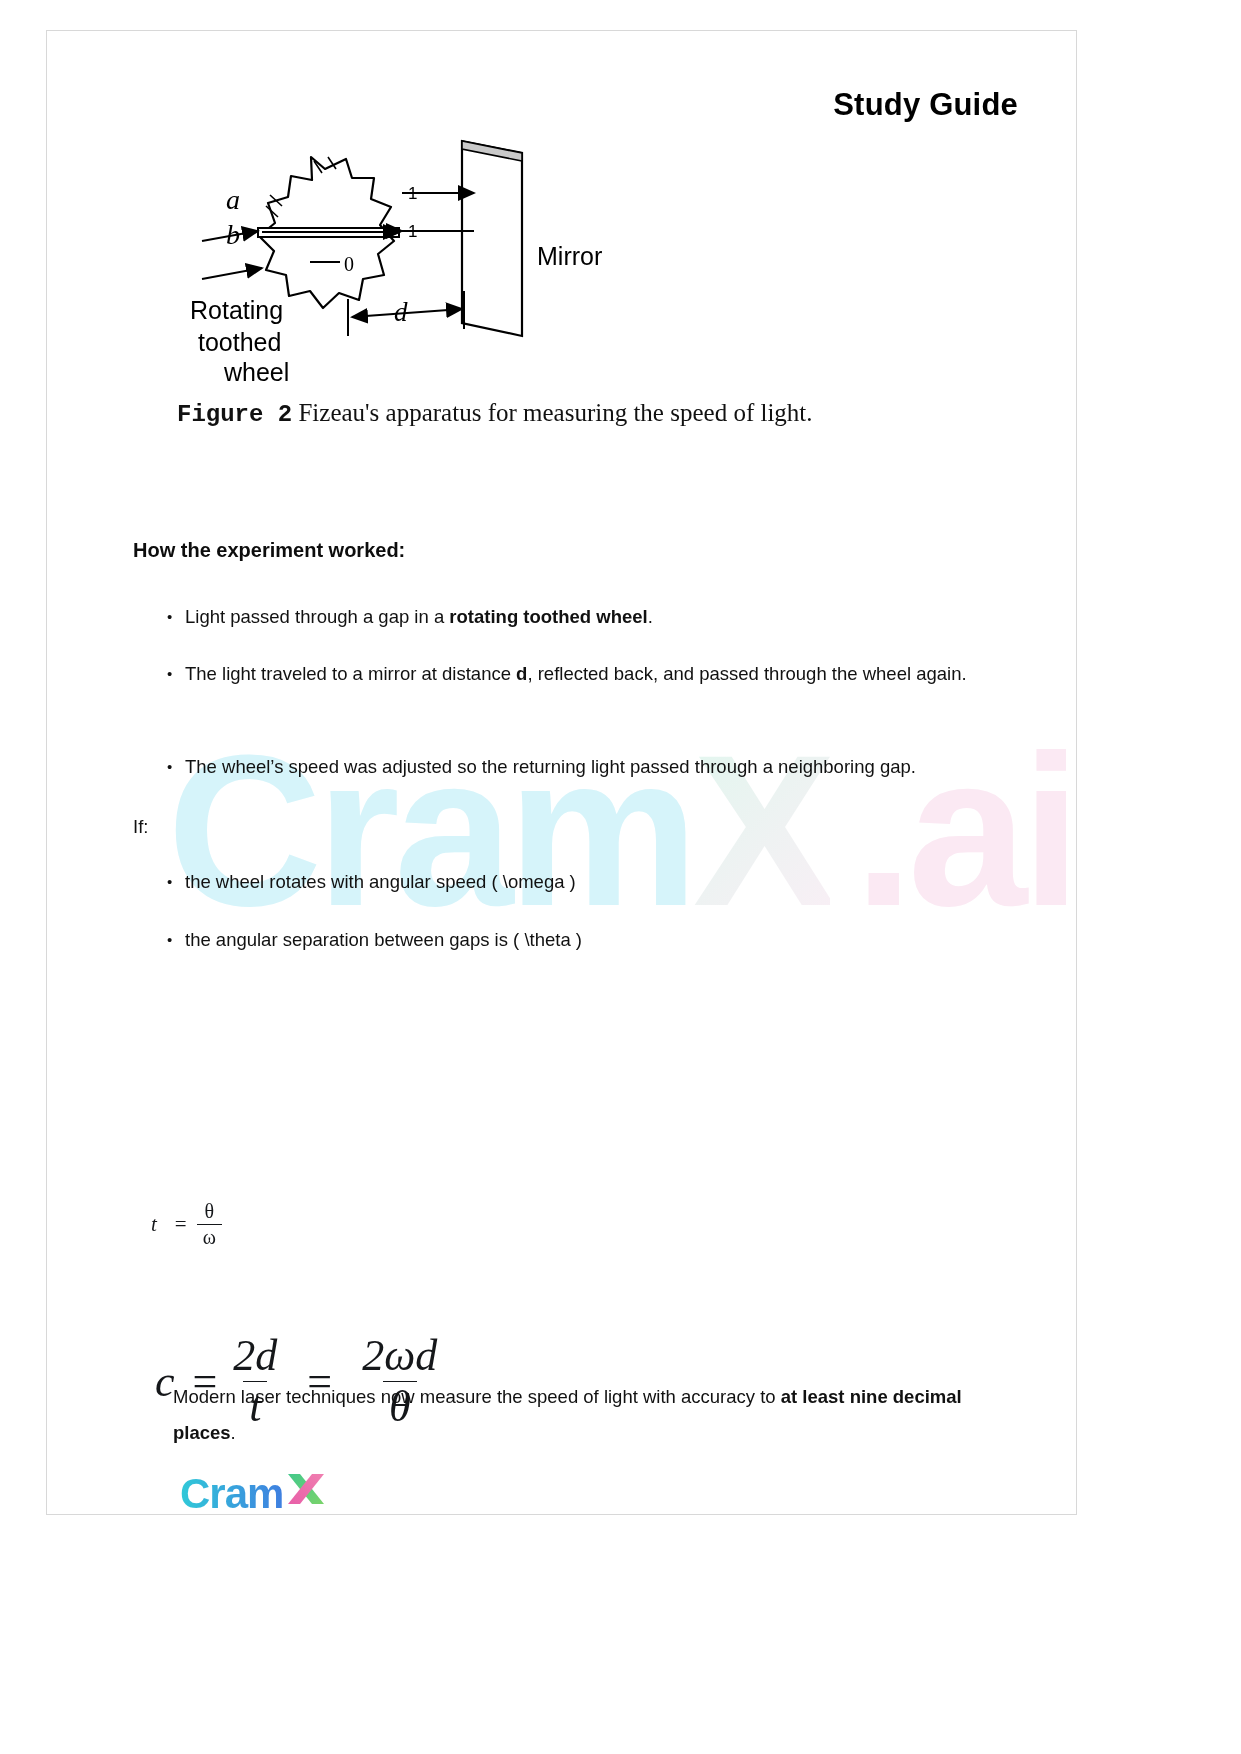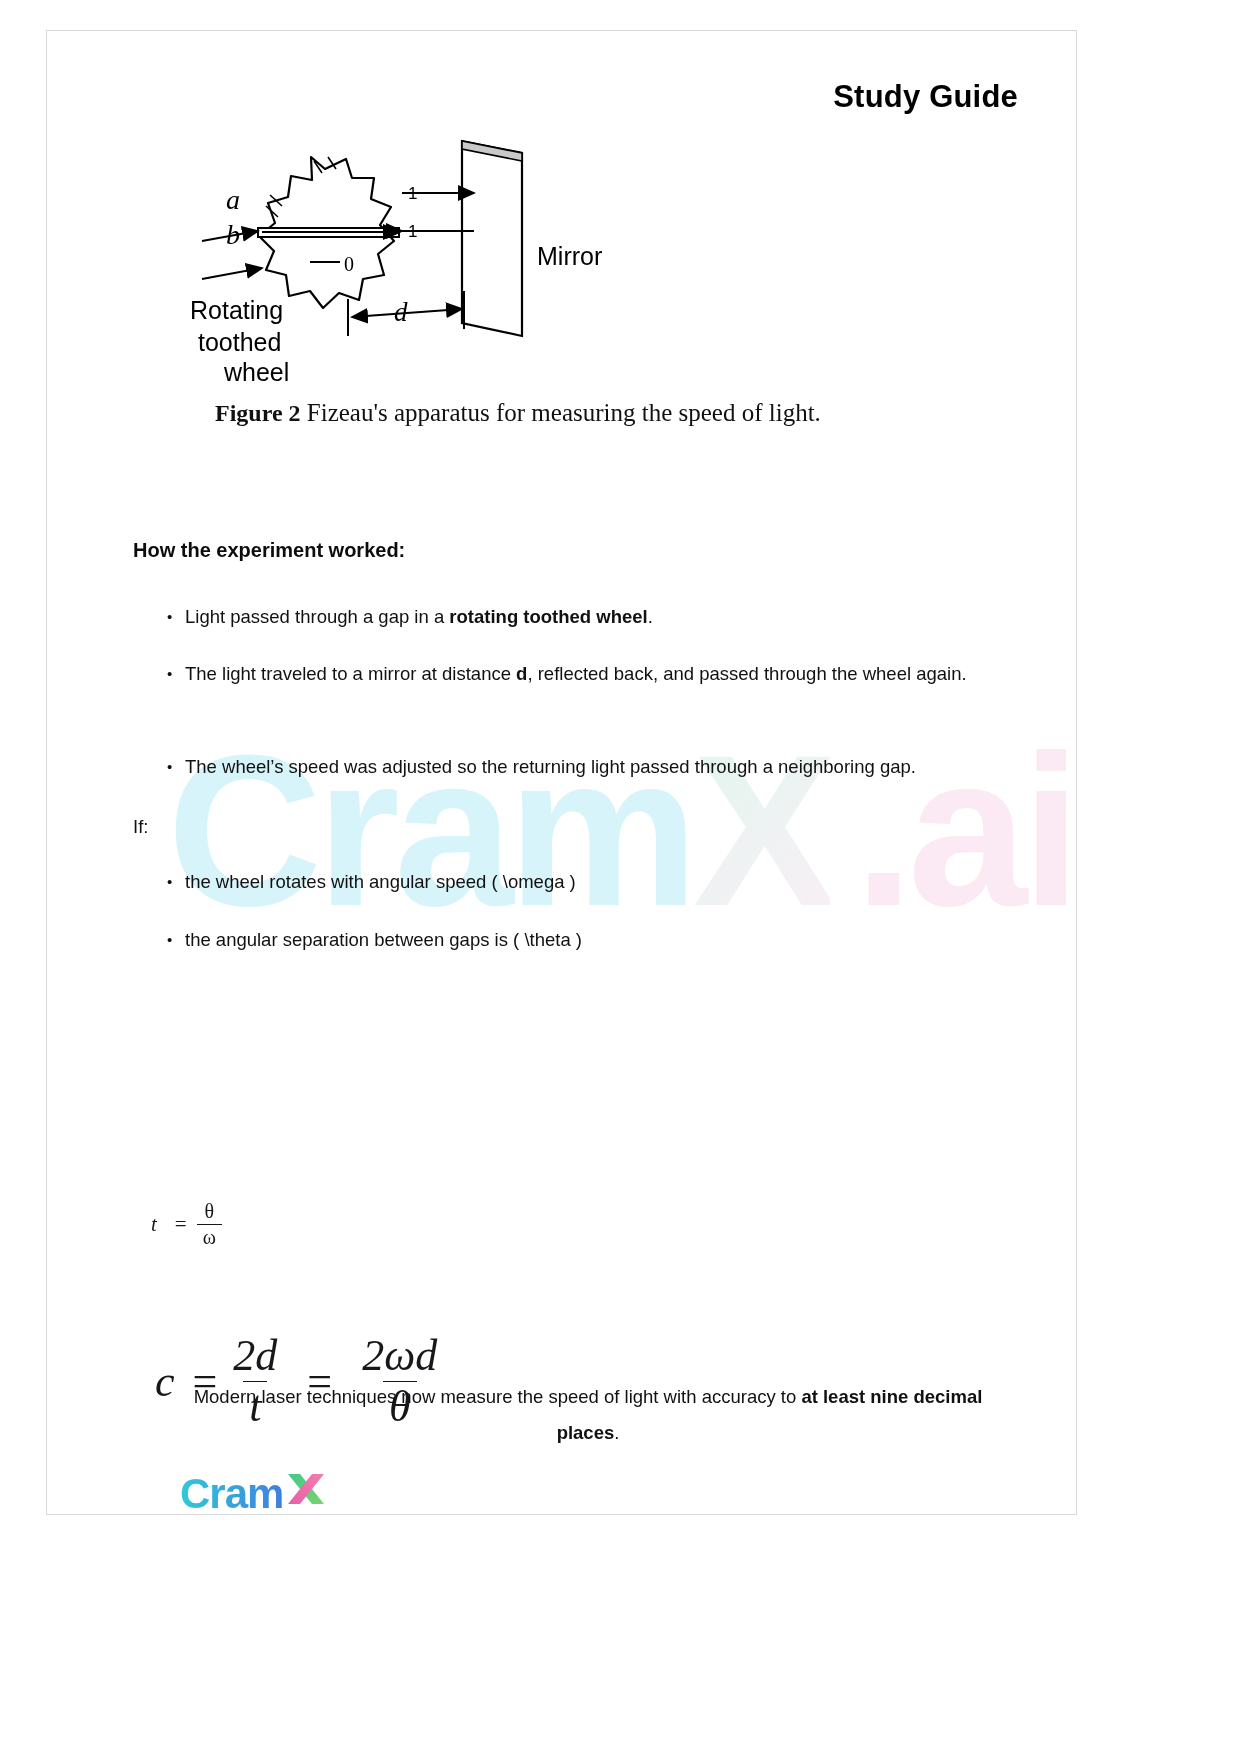--- a/index.html
+++ b/index.html
@@ -41,21 +41,21 @@
     background: linear-gradient(135deg,#e0f7ee 0%,#fbeef6 100%);
     -webkit-background-clip: text;
     background-clip: text;
     -webkit-text-fill-color: transparent;
   }
   .wm-ai { color: #fbe9f3; margin-left: 24px; }
 
   
   .header {
     position: absolute;
-    right: 58px; top: 48px;
+    right: 58px; top: 56px;
     font-size: 31px;
     font-weight: 700;
     color: #000000;
     letter-spacing: 0.2px;
     z-index: 4;
   }
 
   
   .figure-wrap {
     position: absolute;
@@ -66,37 +66,36 @@
   .figure-wrap svg { display: block; }
   .fig-caption {
     position: absolute;
     left: 130px; top: 368px;
     font-family: "Liberation Serif", serif;
     font-size: 25px;
     color: #111;
     z-index: 3;
     white-space: nowrap;
   }
-  .fig-caption b { font-family: Liberation Serif, serif; font-weight: 700; font-size: 24px; margin-left: 38px; }
+  .fig-caption b { font-family: Liberation Mono, monospace; font-weight: 700; font-size: 24px; }
   .h-bold {
     position: absolute;
     left: 86px;
     font-size: 20px;
     font-weight: 700;
     color: #0d0d0d;
     z-index: 3;
   }
   .para {
     position: absolute;
     left: 86px;
     font-size: 18.5px;
     color: #111;
     line-height: 36px;
     z-index: 3;
-    text-align: center;
   }
   .bullet {
     position: absolute;
     left: 86px;
     width: 840px;
     font-size: 18.5px;
     color: #111;
     line-height: 36px;
     z-index: 3;
     display: flex;

